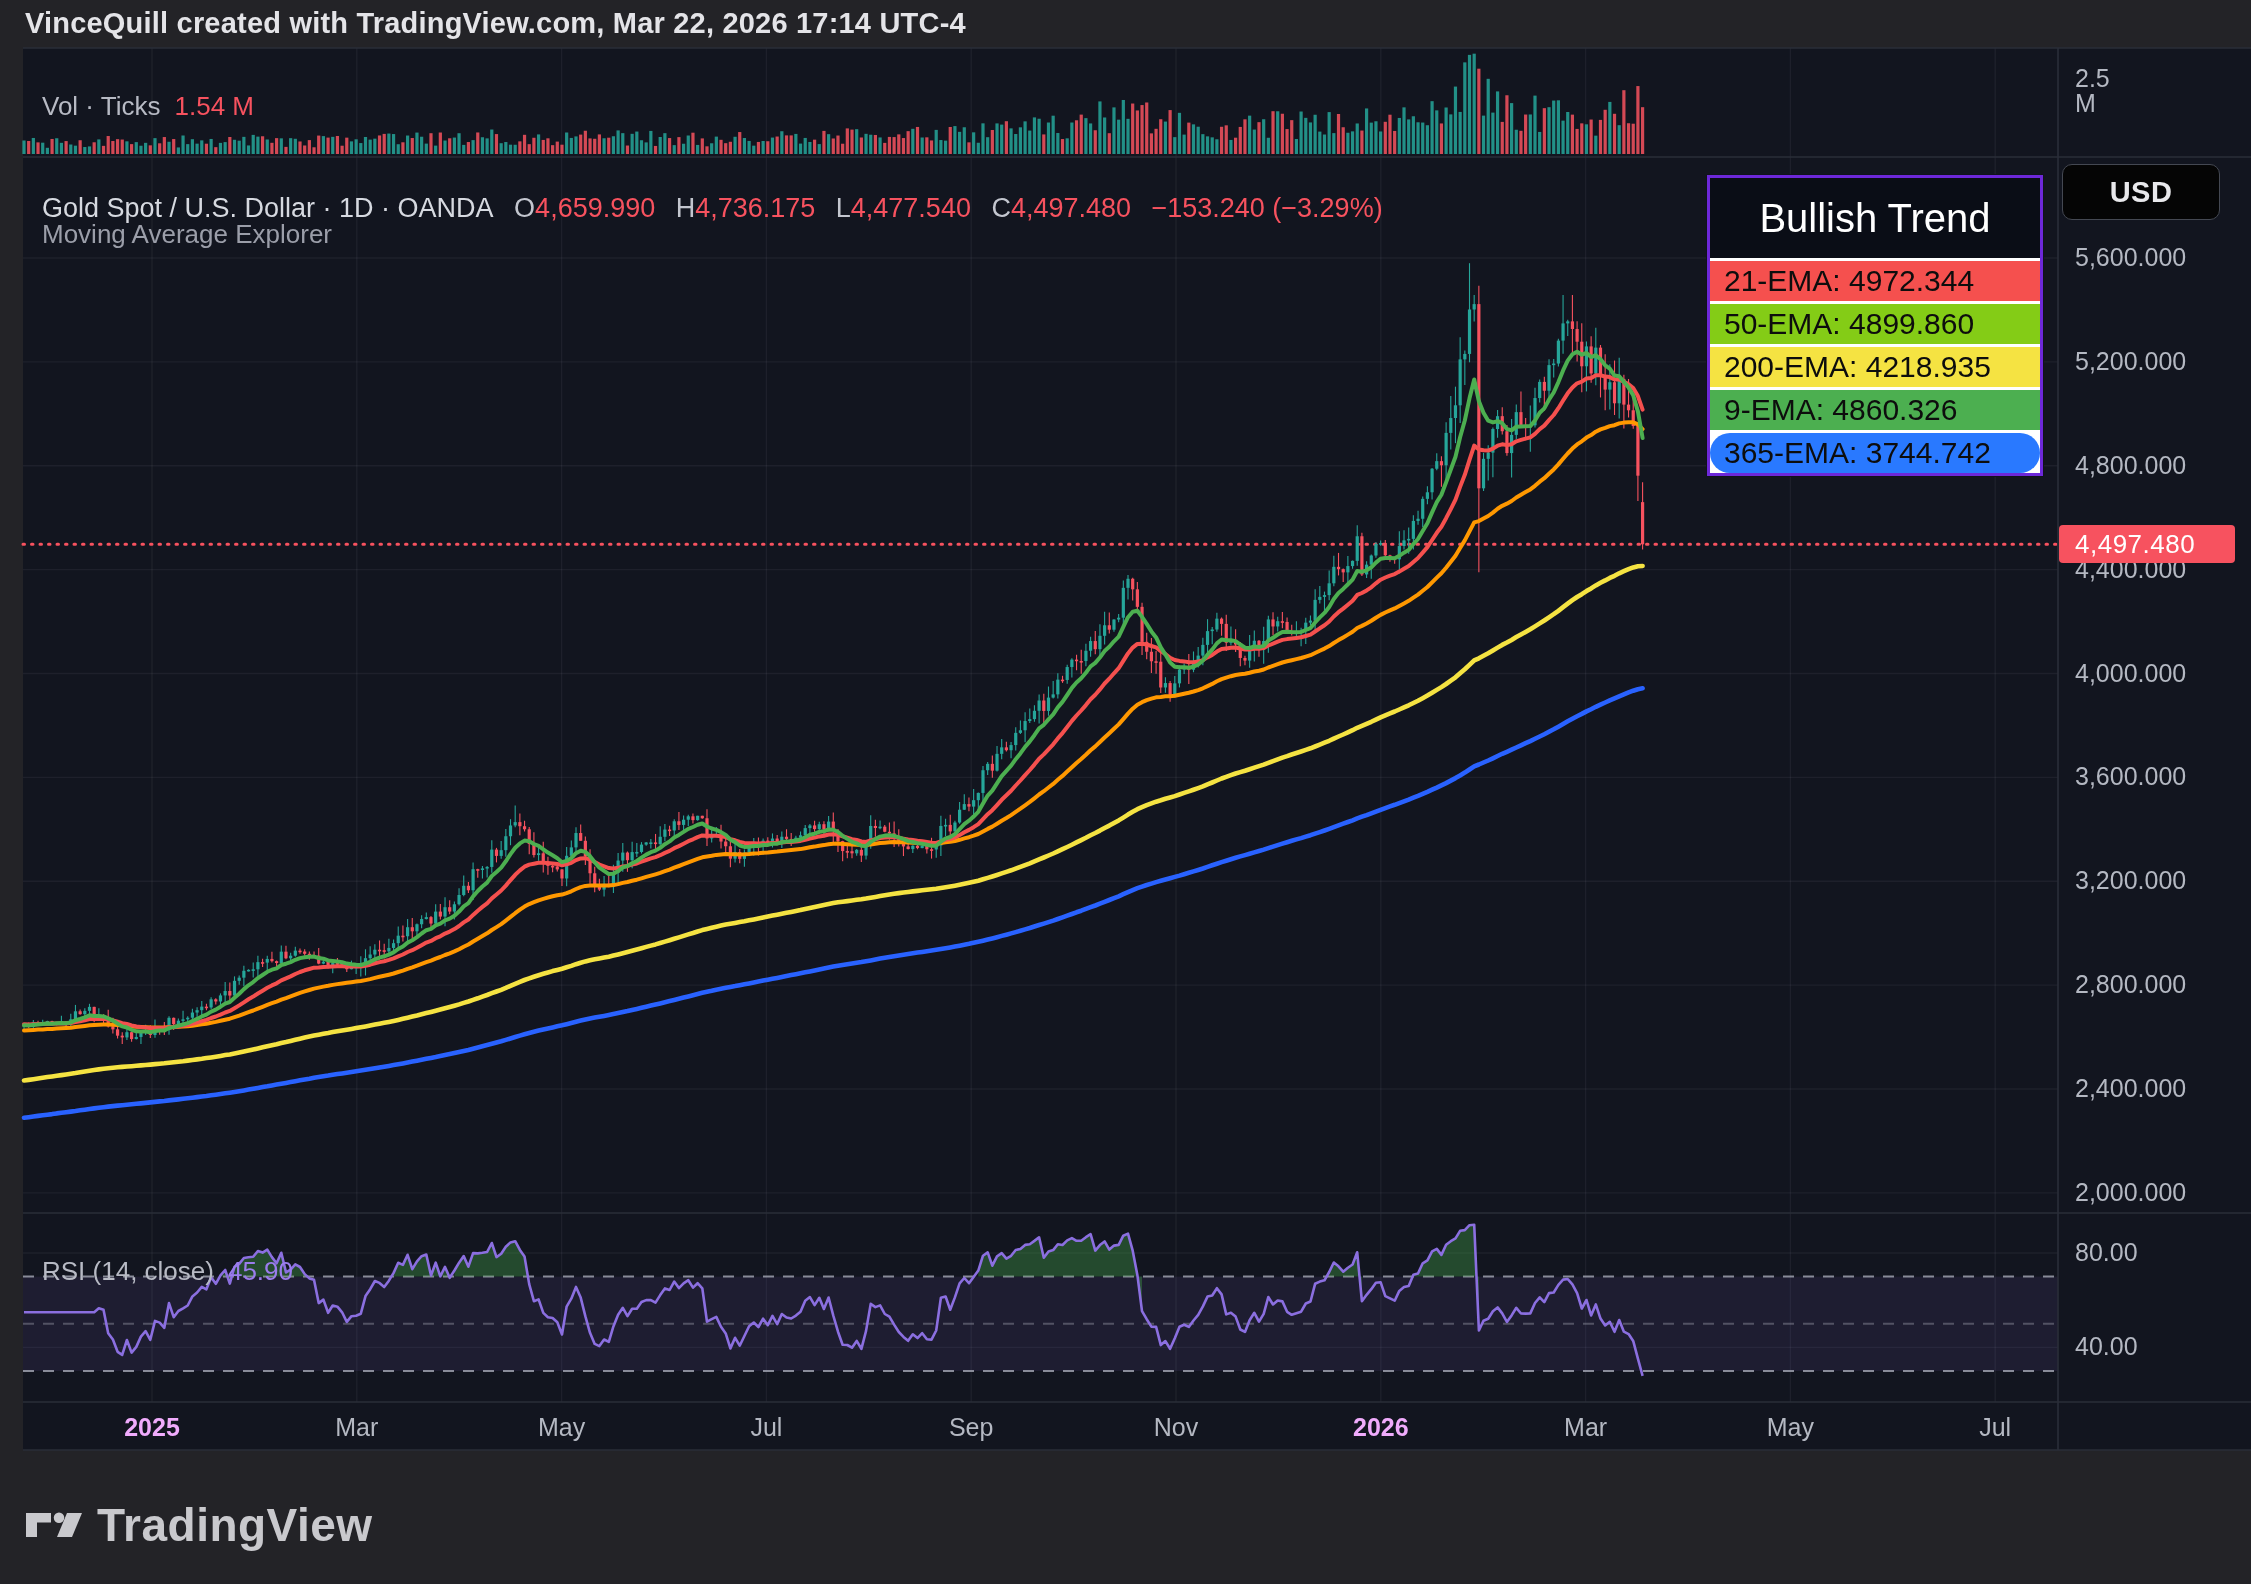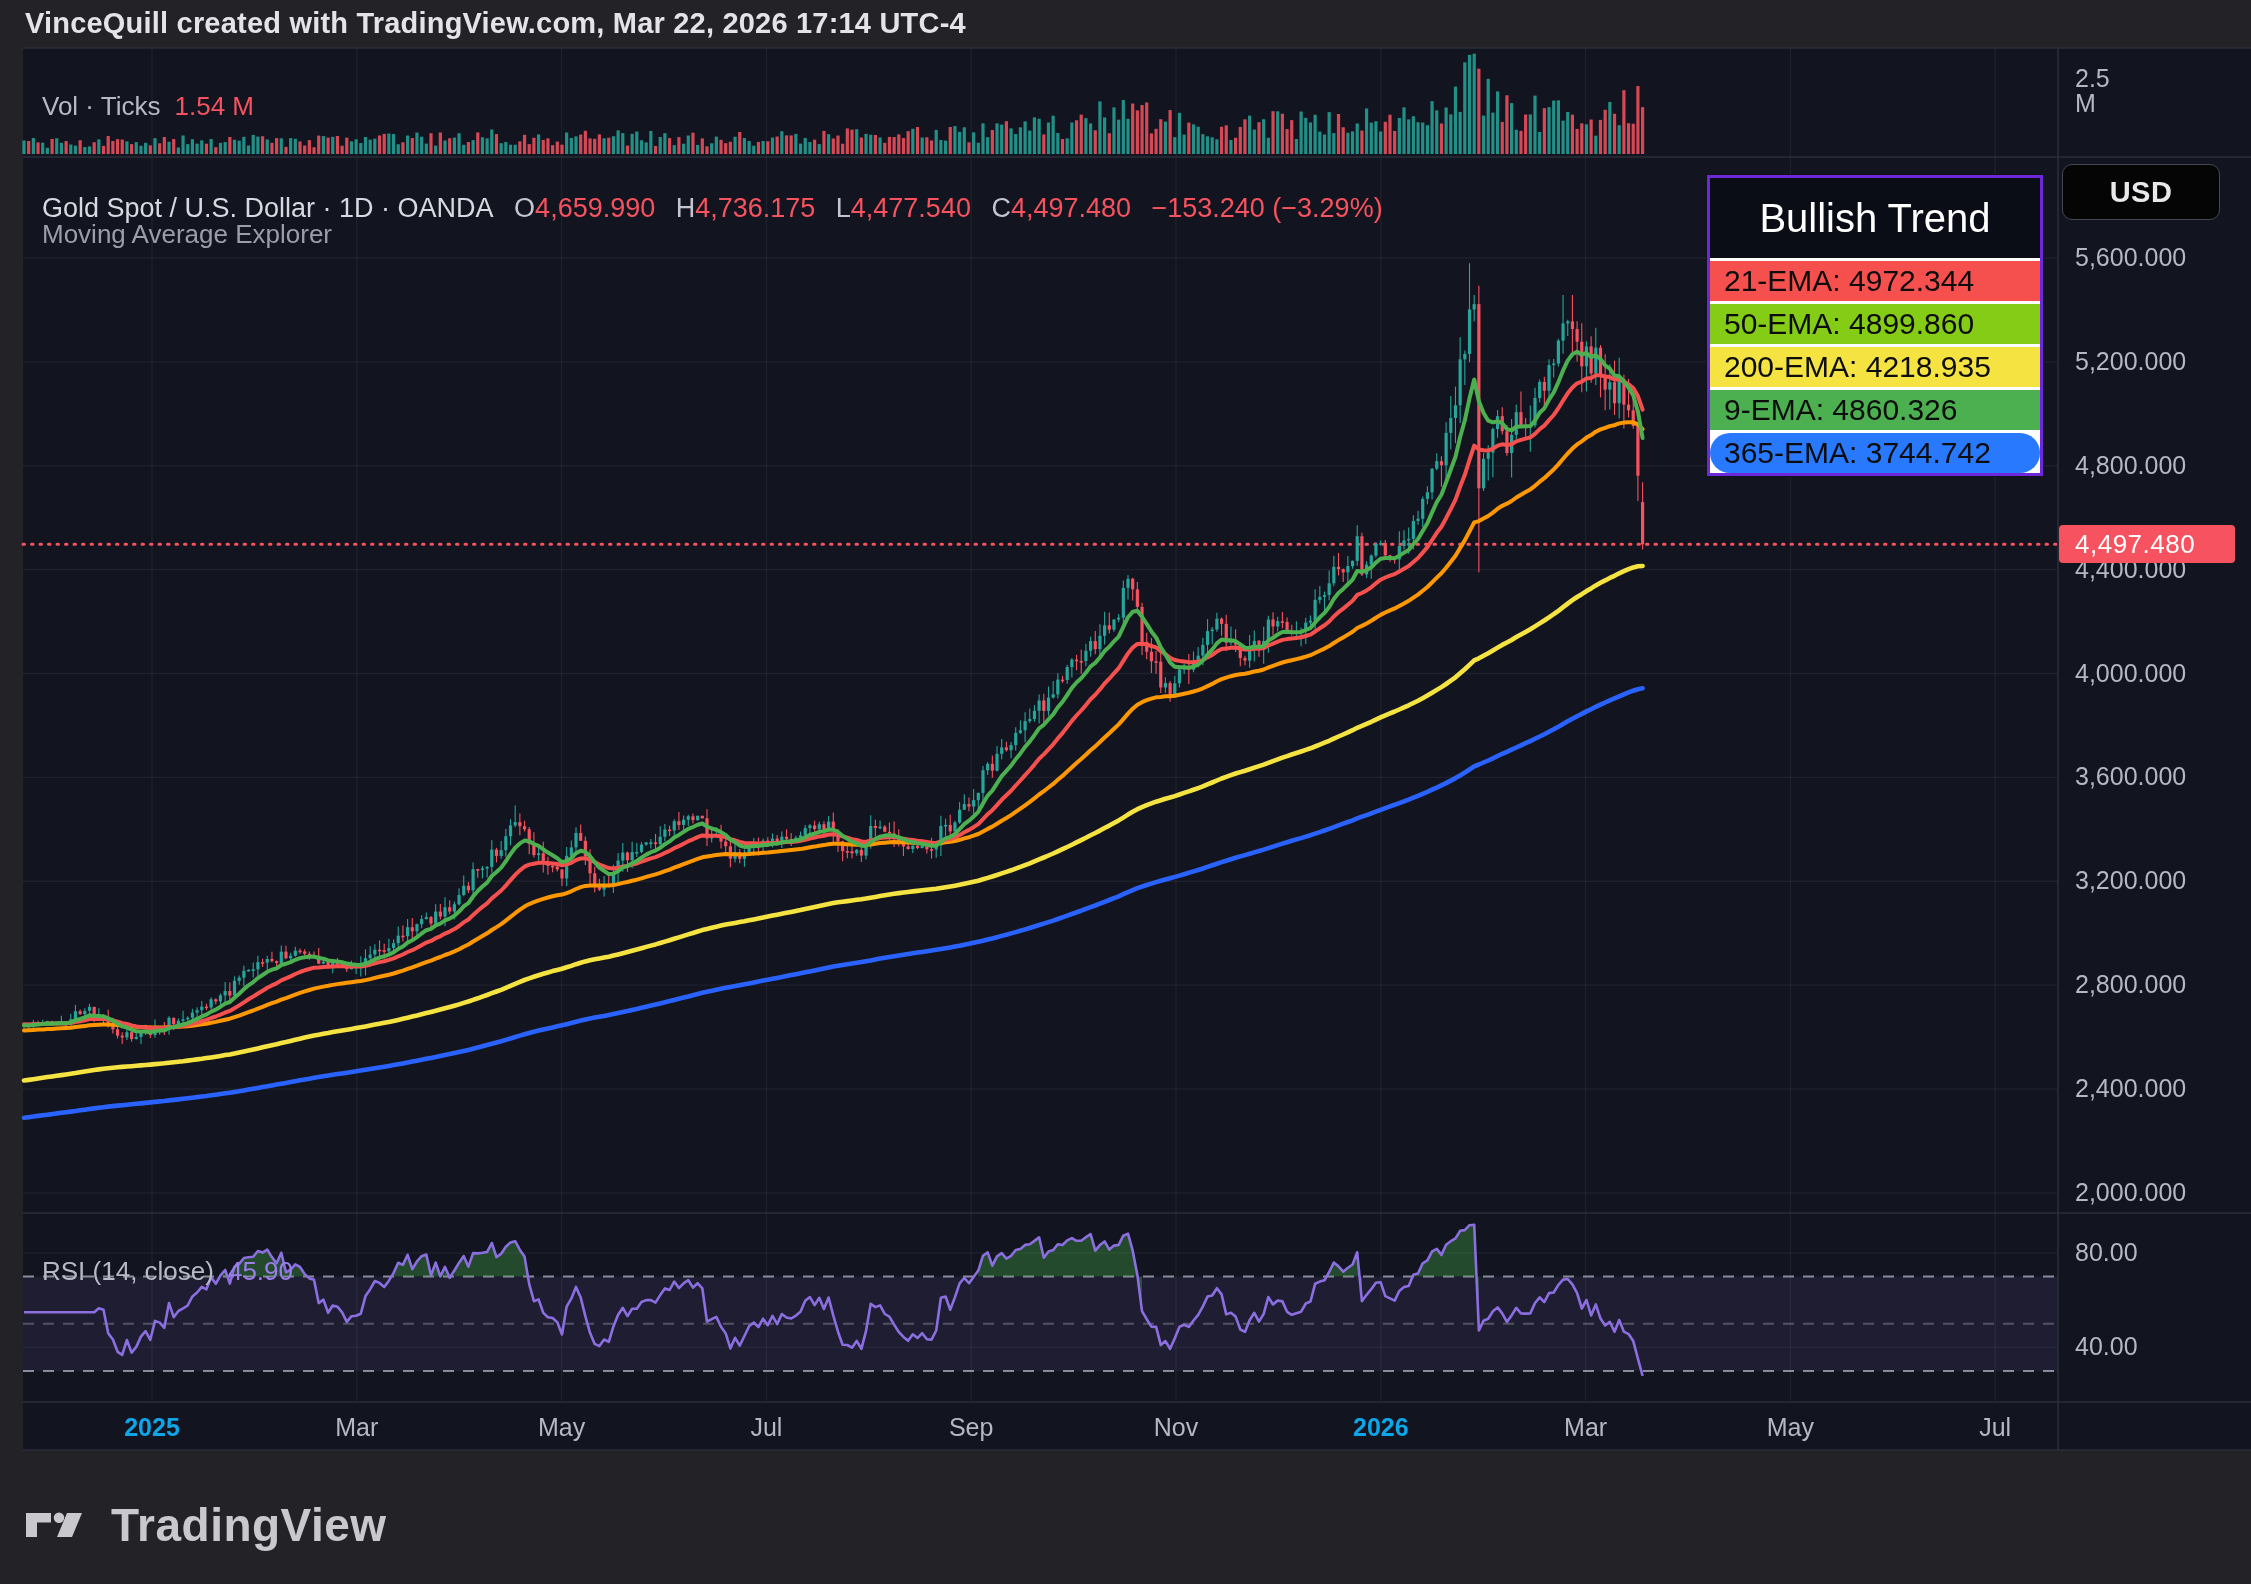--- a/index.html
+++ b/index.html
@@ -18,21 +18,21 @@
   .leg-sym{color:#d6d9e0;font-size:27px;}
   .leg-letter{color:#c3c6cf;font-size:27px;margin-left:16px;}
   .leg-val{color:#f7525f;font-size:27px;}
   .leg-change{color:#f7525f;font-size:27px;margin-left:16px;}
   #legend-sub{color:#9b9ea9;font-size:26px;}
   .pane-label{color:#b7bac4;font-size:26px;white-space:nowrap;}
   .pane-val-red{color:#f7525f;font-size:26px;margin-left:14px;}
   .pane-val-purple{color:#9b7ded;font-size:26px;margin-left:14px;}
   .axis-lbl{color:#b4b8c2;font-size:25px;line-height:25px;height:25px;left:2075px;}
   .time-lbl{color:#b4b8c2;font-size:25px;transform:translateX(-50%);top:1413px;}
-  .time-lbl.bold{color:#0ea5e9;font-weight:700;}
+  .time-lbl.bold{color:#f0abfc;font-weight:700;}
   #usd-button{
     left:2062px;top:164px;width:156px;height:54px;background:#050505;
     border:1px solid #444852;border-radius:10px;color:#e9e9ec;font-size:29px;
     font-weight:700;display:flex;align-items:center;justify-content:center;letter-spacing:.5px;
   }
   #price-badge{
     left:2059px;top:525px;width:176px;height:38px;background:#f7525f;border-radius:4px;
     color:#ffffff;font-size:26px;line-height:38px;padding-left:16px;box-sizing:border-box;
     font-weight:400;letter-spacing:.5px;
   }
@@ -45,21 +45,21 @@
     display:flex;align-items:center;justify-content:center;font-weight:400;
   }
   .panel-row{
     height:40px;margin-top:3px;font-size:30px;color:#0d0d0d;
     display:flex;align-items:center;padding-left:14px;font-weight:400;
   }
   #atr-row{
     height:52px;margin-top:3px;background:#000000;color:#ffffff;font-size:30px;
     display:flex;align-items:center;justify-content:center;font-weight:400;
   }
-  #footer-logo{left:25px;top:1498px;display:flex;align-items:center;gap:28px;}
+  #footer-logo{left:25px;top:1498px;display:flex;align-items:center;gap:14px;}
   #footer-logo svg{display:block;}
   #brand-text{color:#c9c9cd;font-size:46px;font-weight:700;letter-spacing:.5px;}
 </style>
 </head>
 <body>
 
 <div class="screen">
 
   <div class="abs" id="title-bar">VinceQuill created with TradingView.com, Mar 22, 2026 17:14 UTC-4</div>
 

